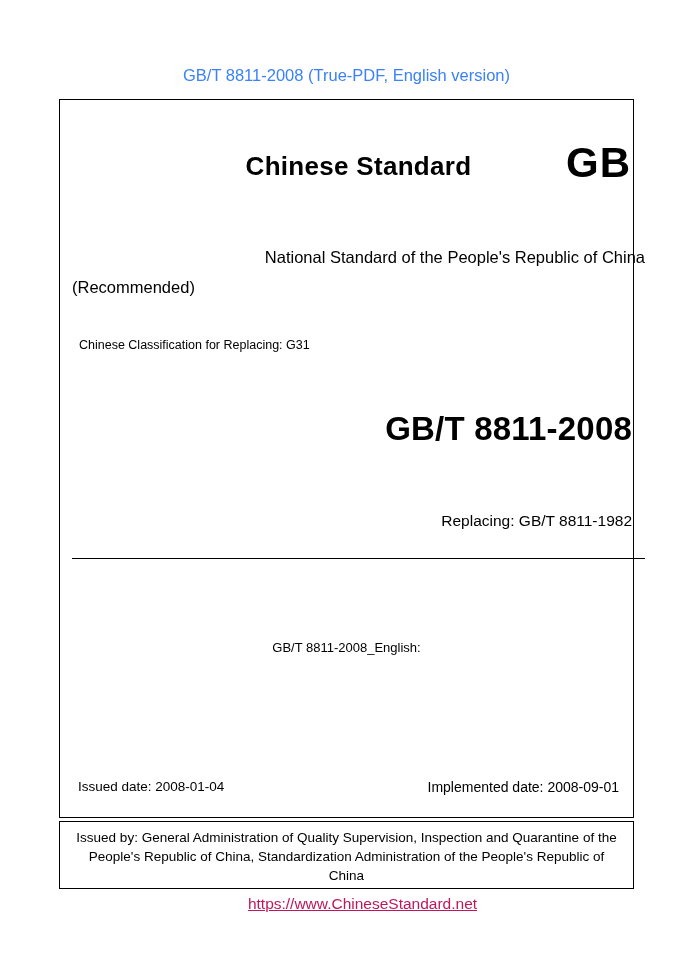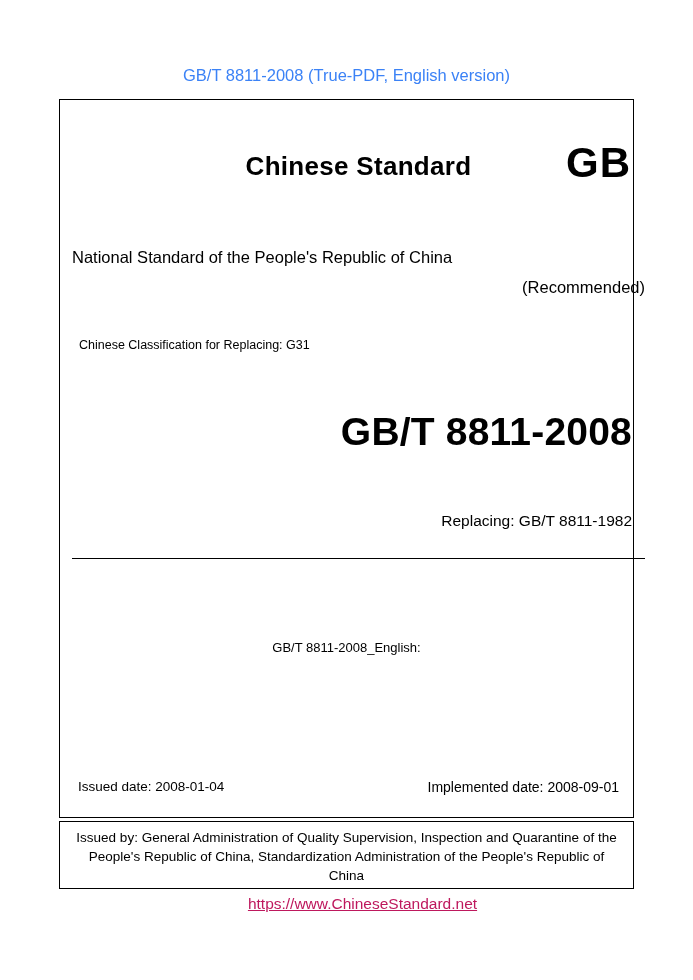--- a/index.html
+++ b/index.html
@@ -64,42 +64,42 @@
     top: 39px;
     font-size: 42px;
     font-weight: bold;
     letter-spacing: 1px;
   }
   .subtitle-1 {
     position: absolute;
     left: 0;
     top: 148px;
     width: 573px;
-    text-align: left;
+    text-align: right;
     font-size: 16.5px;
   }
   .subtitle-2 {
     position: absolute;
     left: 0;
     top: 178px;
     width: 573px;
-    text-align: right;
+    text-align: left;
     font-size: 16.5px;
   }
   .classification {
     position: absolute;
     left: 7px;
     top: 238px;
     font-size: 12.5px;
   }
   .std-number {
     position: absolute;
     right: 13px;
     top: 310px;
-    font-size: 39px;
+    font-size: 33px;
     font-weight: bold;
     letter-spacing: 0.2px;
   }
   .replacing {
     position: absolute;
     right: 13px;
     top: 412px;
     font-size: 15.5px;
   }
   .lower-box {

